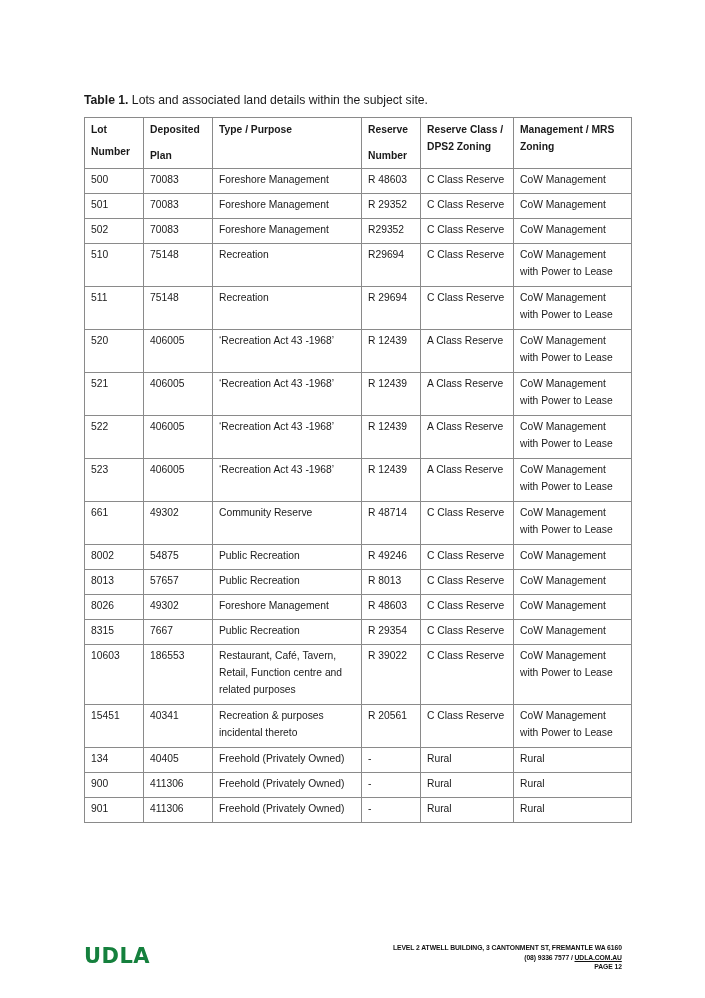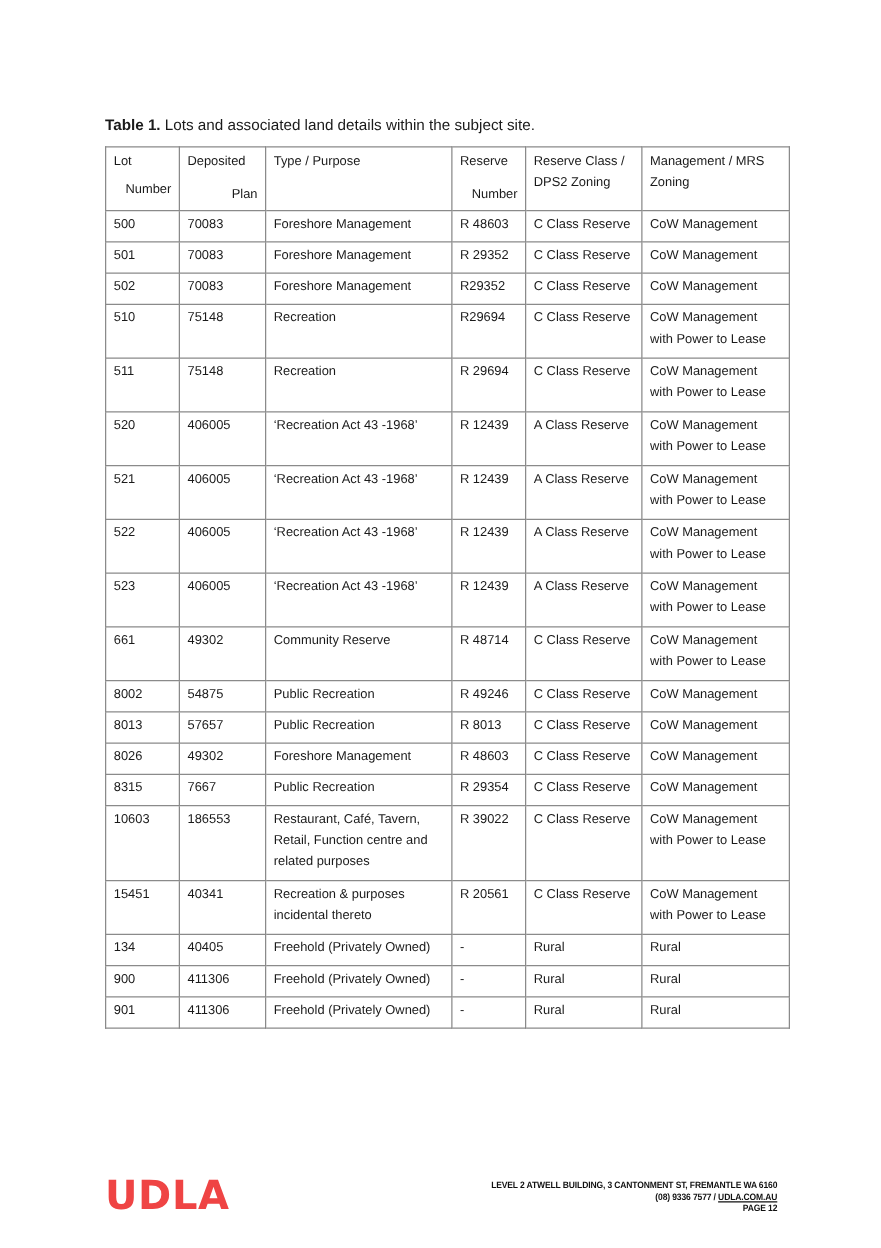--- a/index.html
+++ b/index.html
@@ -4,28 +4,28 @@
 <style>
   html, body { margin: 0; padding: 0; background: #ffffff; }
   body { width: 705px; height: 998px; position: relative; overflow: hidden;
          font-family: "Liberation Sans", sans-serif; color: #1a1a1a; }
   .caption { position: absolute; left: 84px; top: 93px; font-size: 12.2px; }
   .caption b { font-weight: bold; }
   table.lots { position: absolute; left: 84px; top: 117px; border-collapse: collapse;
                table-layout: fixed; width: 547px; font-size: 10.3px; }
   table.lots td, table.lots th { border: 1px solid #8a8a8a; padding: 0 6px; vertical-align: top;
                text-align: left; line-height: 17px; }
-  table.lots th { font-weight: normal; padding-top: 3px; height: 47px; }
+  table.lots th { font-weight: bold; padding-top: 3px; height: 47px; }
   table.lots td { padding-top: 2px; }
   table.lots tr.r1 td { height: 22px; }
   table.lots tr.r2 td { height: 40px; }
   table.lots tr.r3 td { height: 57px; }
-  .hdr-gap { display: block; margin-top: 5px; text-align: right; }
+  .hdr-gap { display: block; margin-top: 5px; }
   .footer-logo { position: absolute; left: 84px; top: 942px; font-family: "DejaVu Sans", sans-serif;
-                 font-weight: bold; font-size: 32px; letter-spacing: 0.5px; color: #ef4444; line-height: 28px; }
+                 font-weight: bold; font-size: 21px; letter-spacing: 0.5px; color: #15803d; line-height: 28px; }
   .footer-addr { position: absolute; right: 83px; top: 943px; text-align: right;
                  font-family: "Liberation Sans", sans-serif; font-weight: bold; font-size: 7.4px;
                  line-height: 9.5px; color: #111; letter-spacing: -0.1px; transform: scaleX(0.92);
                  transform-origin: right top; }
   .footer-addr .link { text-decoration: underline; }
 </style>
 </head>
 <body>
 
 <div class="caption"><b>Table 1.</b><span> Lots and associated land details within the subject site.</span></div>

